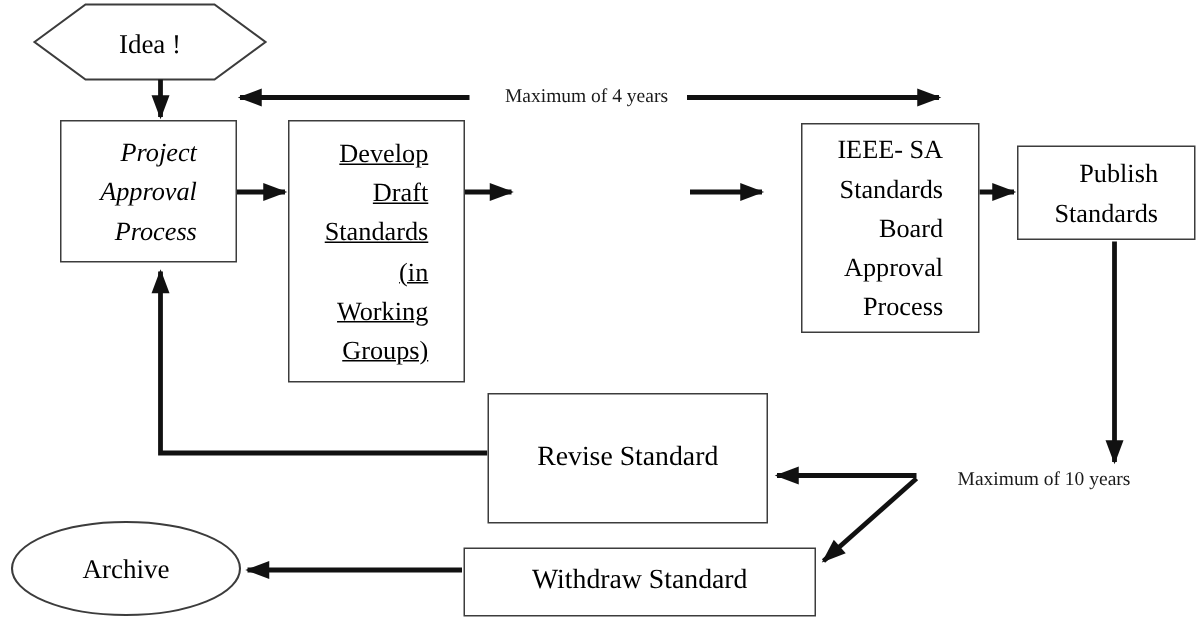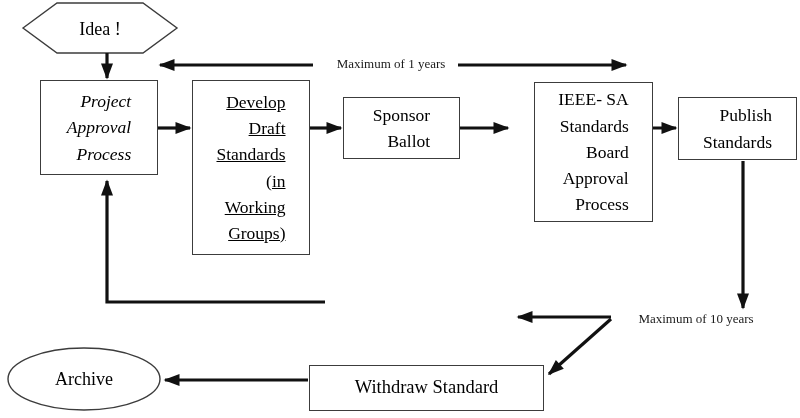--- a/index.html
+++ b/index.html
@@ -100,34 +100,33 @@
 Approval
 Process</div>
 
   <div class="node rect" id="node-develop">Develop
 Draft
 Standards
 (in
 Working
 Groups)</div>
 
-  <div class="node rect" id="node-sponsor">Sponsor
-Ballot</div>
 
   <div class="node rect" id="node-ieee">IEEE- SA
 Standards
 Board
 Approval
 Process</div>
 
   <div class="node rect" id="node-publish">Publish
 Standards</div>
 
+  <div class="node rect" id="node-revise">Revise Standard</div>
 
   <div class="node shape-label" id="label-archive">Archive</div>
 
   <div class="node rect" id="node-withdraw">Withdraw Standard</div>
 
-  <div class="edge-label" id="label-max4">Maximum of 1 years</div>
+  <div class="edge-label" id="label-max4">Maximum of 4 years</div>
 
   <div class="edge-label" id="label-max10">Maximum of 10 years</div>
 
 </div>
 
 </body></html>

